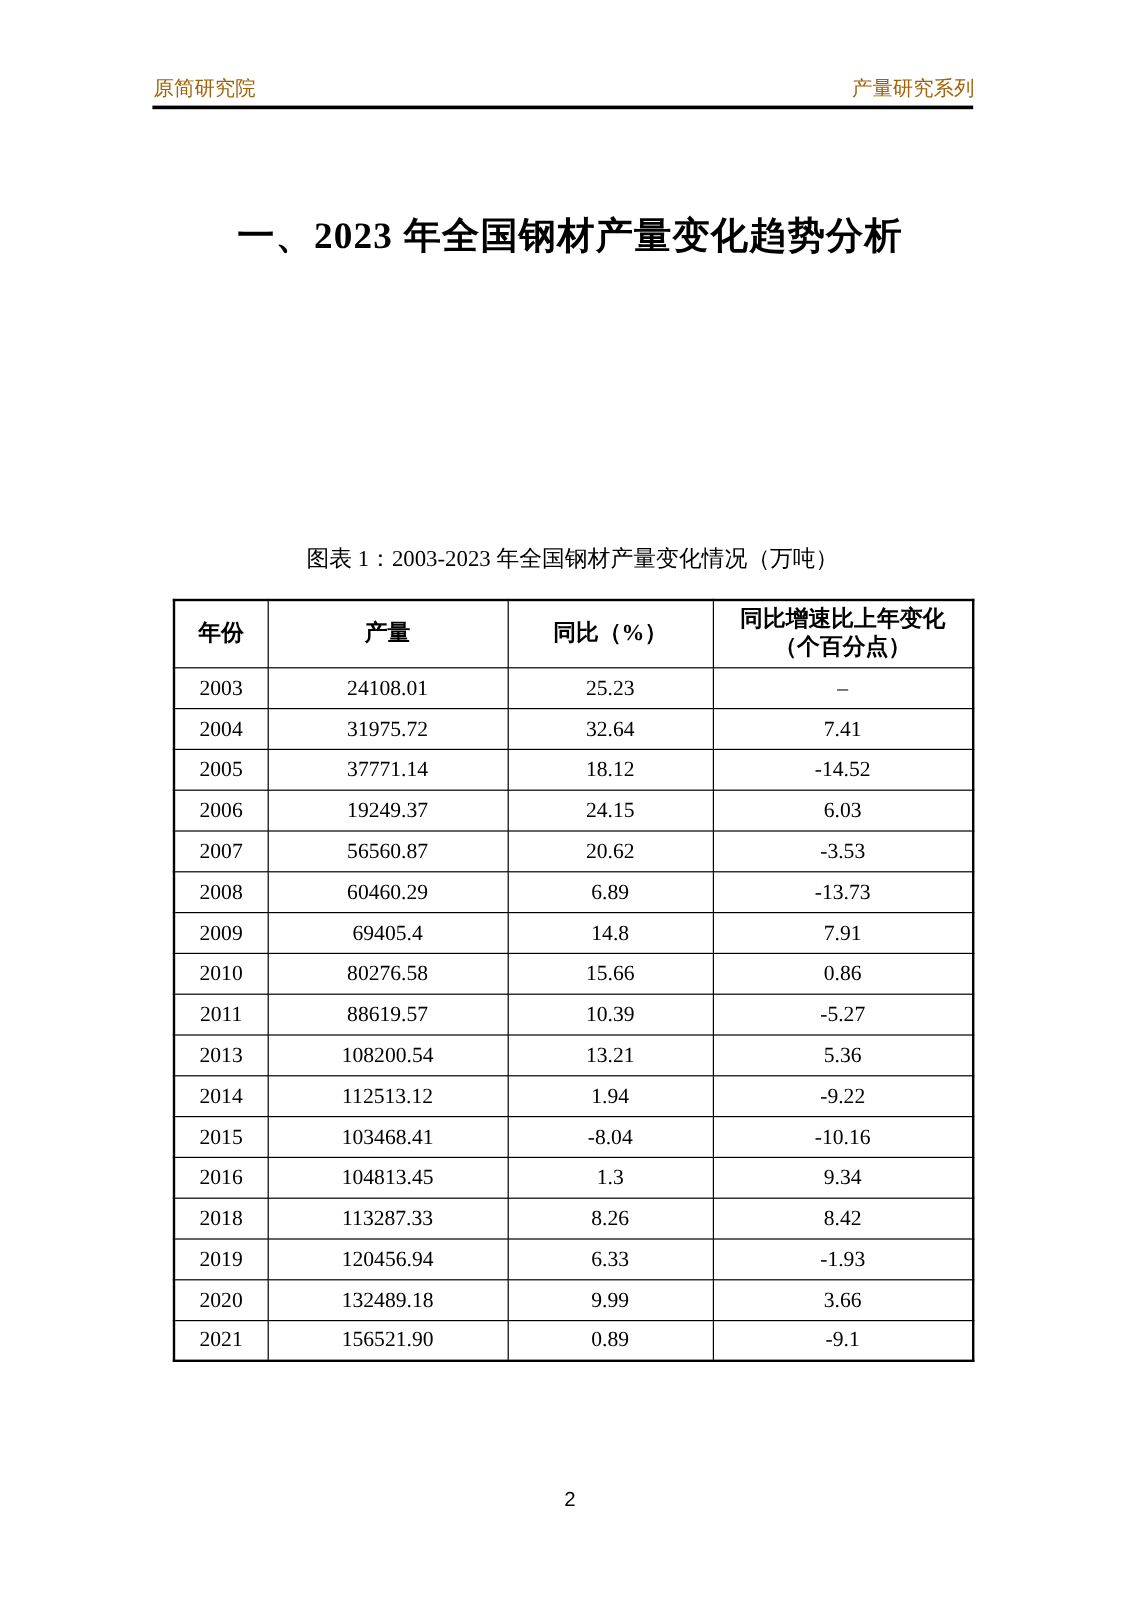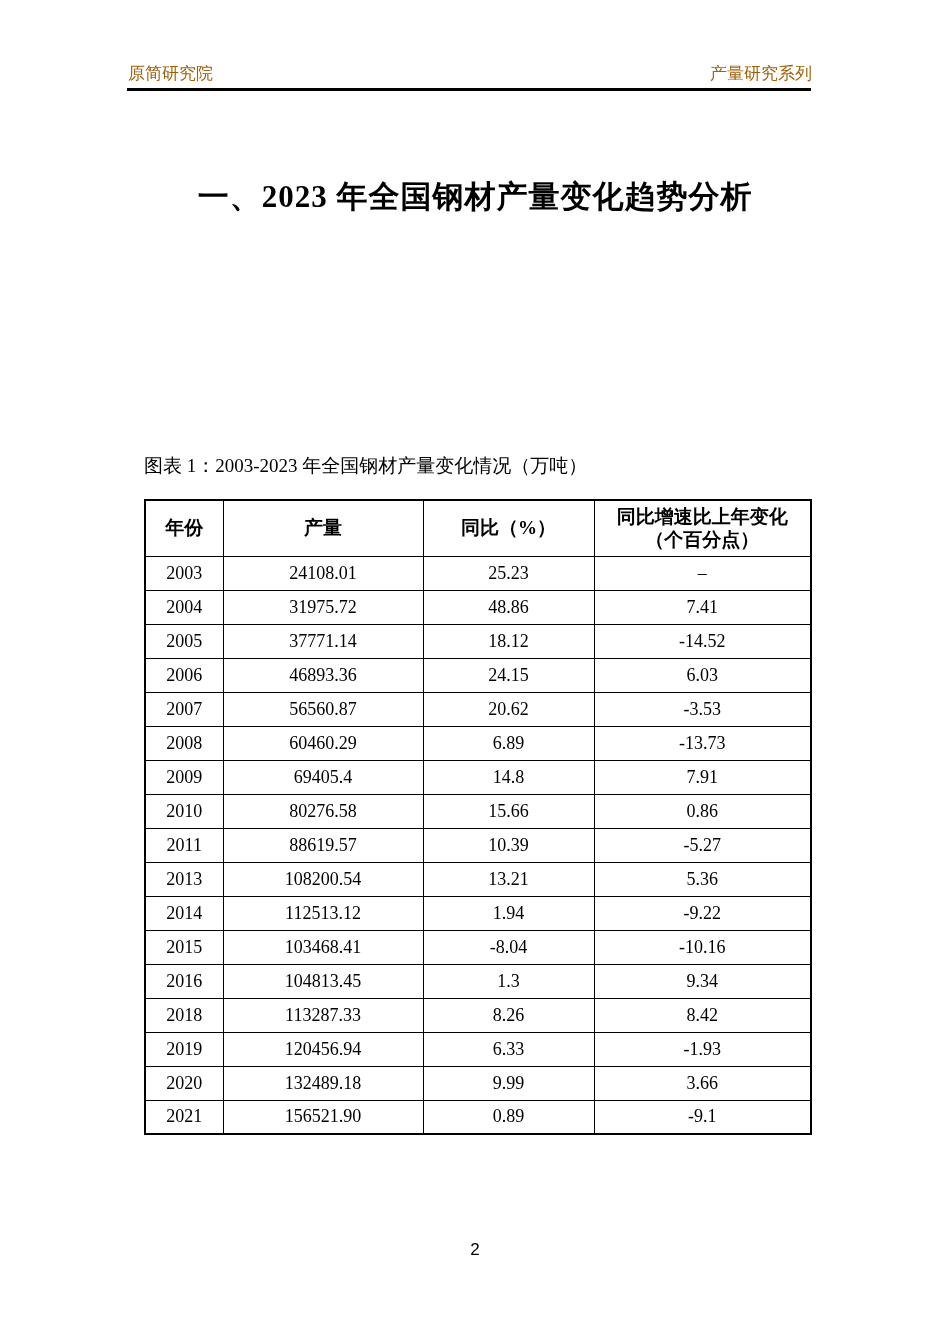--- a/index.html
+++ b/index.html
@@ -55,21 +55,21 @@
     line-height: 52px;
     text-align: justify;
     text-indent: 2em;
     letter-spacing: 0.5px;
   }
   .table-caption {
     position: absolute;
     left: 144px;
     top: 453px;
     width: 666px;
-    text-align: left;
+    text-align: center;
     font-size: 19px;
   }
   table.data-table {
     position: absolute;
     left: 144px;
     top: 484px;
     width: 666px;
     border-collapse: collapse;
     border: 2px solid #000000;
     table-layout: fixed;
@@ -143,32 +143,32 @@
     <tbody>
         <tr>
           <td>2003</td>
           <td>24108.01</td>
           <td>25.23</td>
           <td>–</td>
         </tr>
         <tr>
           <td>2004</td>
           <td>31975.72</td>
-          <td>48.86</td>
+          <td>32.64</td>
           <td>7.41</td>
         </tr>
         <tr>
           <td>2005</td>
           <td>37771.14</td>
           <td>18.12</td>
           <td>-14.52</td>
         </tr>
         <tr>
           <td>2006</td>
-          <td>46893.36</td>
+          <td>19249.37</td>
           <td>24.15</td>
           <td>6.03</td>
         </tr>
         <tr>
           <td>2007</td>
           <td>56560.87</td>
           <td>20.62</td>
           <td>-3.53</td>
         </tr>
         <tr>

